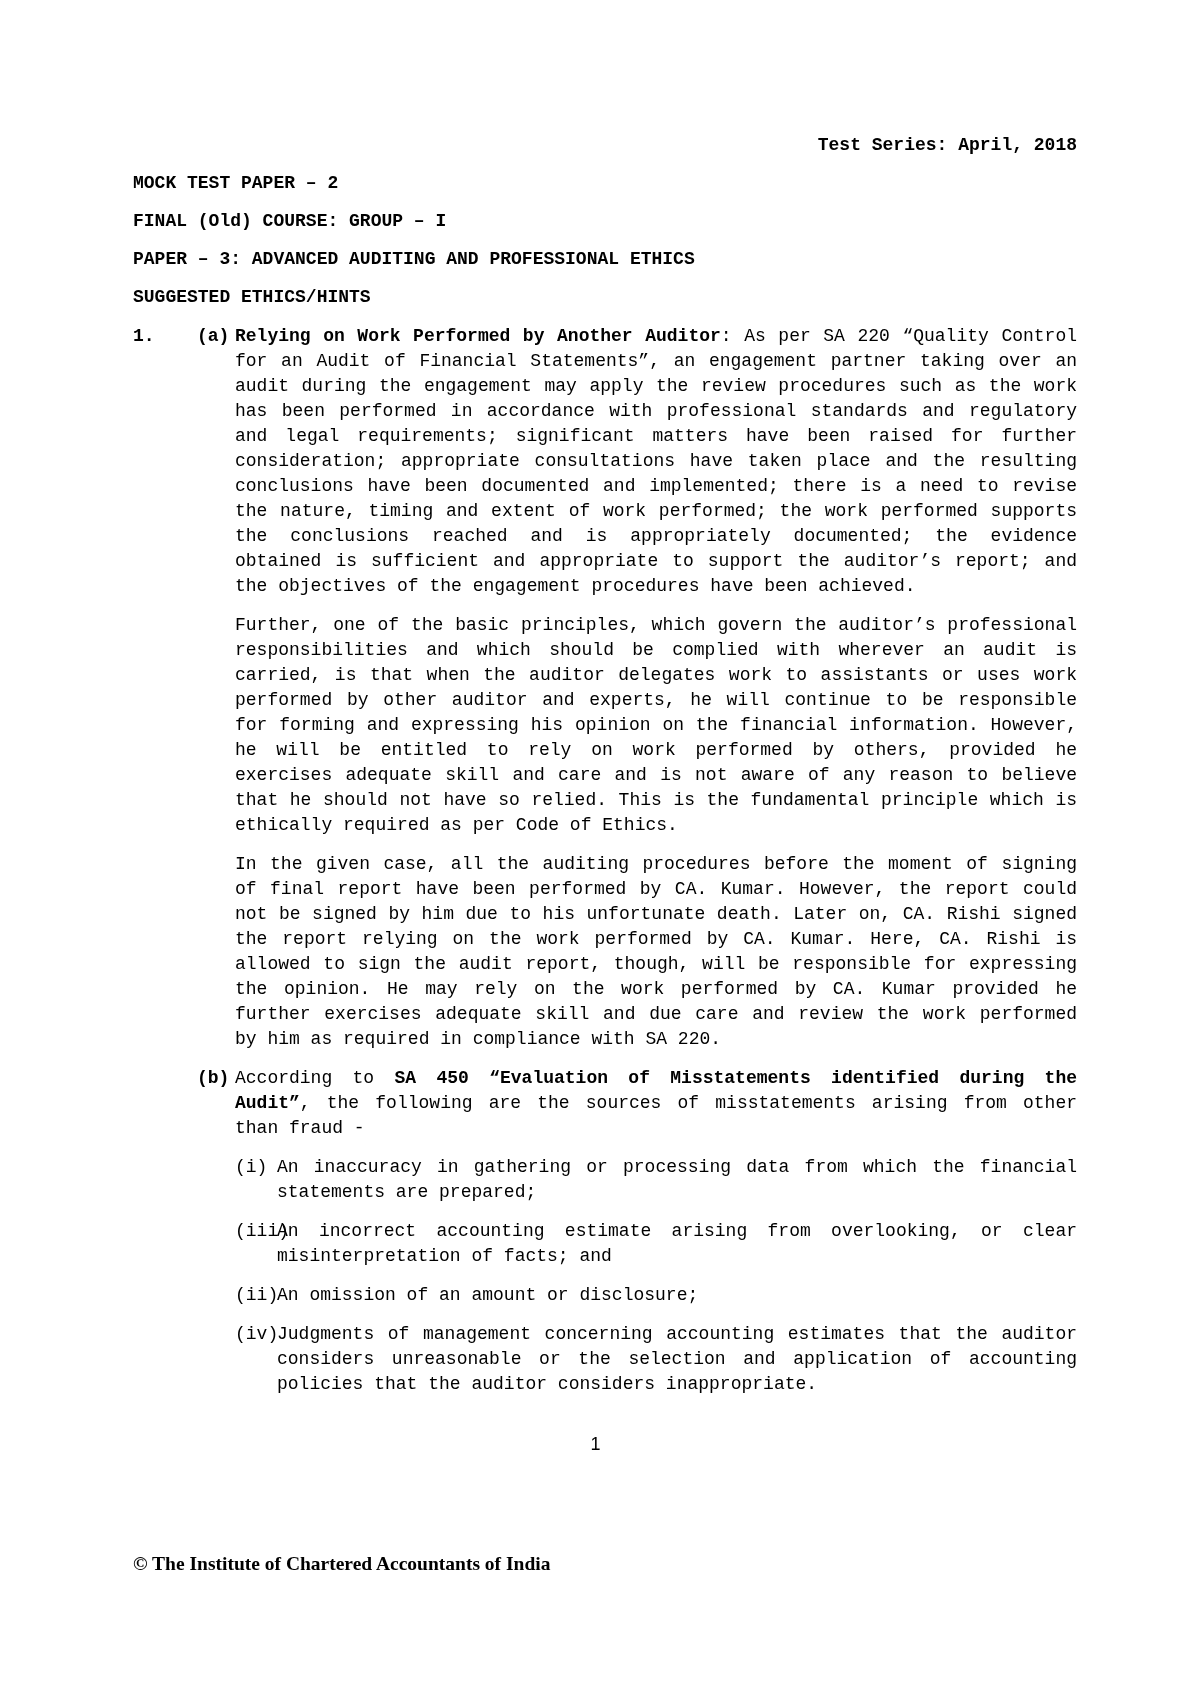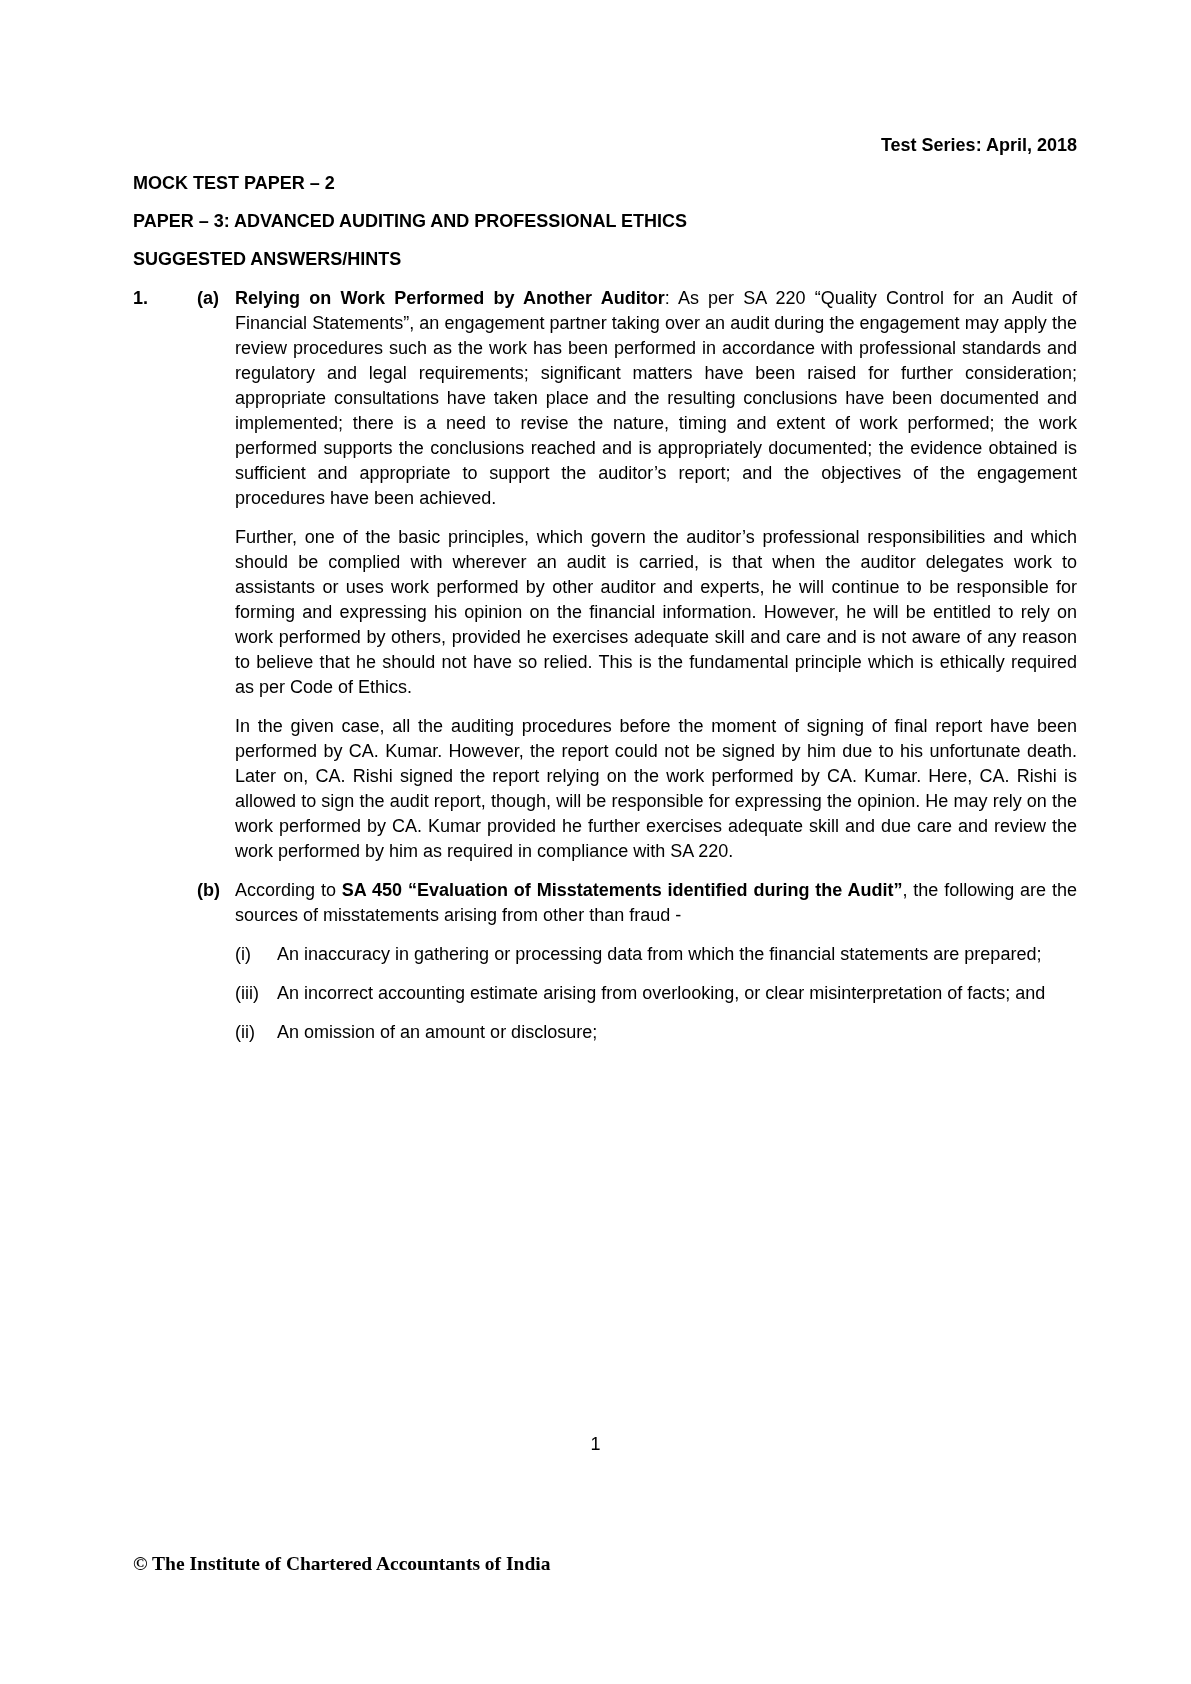--- a/index.html
+++ b/index.html
@@ -11,20 +11,21 @@
     margin: 0 auto;
     background: #ffffff;
     color: #000000;
     font-family: "Liberation Sans", "DejaVu Sans", sans-serif;
     font-size: 18px;
     line-height: 25px;
     overflow: hidden;
   }
   .content {
     padding: 133px 114px 0 133px; 
+    font-family: Liberation Mono, monospace;
   }
   .test-series {
     text-align: right;
     font-weight: bold;
     margin-bottom: 13px;
   }
   .doc-title {
     text-align: left;
     font-weight: bold;
     margin-bottom: 13px;
@@ -65,22 +66,23 @@
 </style>
 </head>
 <body>
 
 <div class="page">
   <div class="content">
 
     <div class="test-series">Test Series: April, 2018</div>
 
     <div class="doc-title">MOCK TEST PAPER – 2</div>
+    <div class="doc-title">FINAL (Old) COURSE: GROUP – I</div>
     <div class="doc-title">PAPER – 3: ADVANCED AUDITING AND PROFESSIONAL ETHICS</div>
-    <div class="doc-title last">SUGGESTED ANSWERS/HINTS</div>
+    <div class="doc-title last">SUGGESTED ETHICS/HINTS</div>
 
     <div class="answer-row">
       <div class="q-num">1.</div>
       <div class="part-label">(a)</div>
       <div class="part-body">
         <p><span class="b">Relying on Work Performed by Another Auditor</span><span>: As per SA 220 “Quality Control for an Audit of Financial Statements”, an engagement partner taking over an audit during the engagement may apply the review procedures such as the work has been performed in accordance with professional standards and regulatory and legal requirements; significant matters have been raised for further consideration; appropriate consultations have taken place and the resulting conclusions have been documented and implemented; there is a need to revise the nature, timing and extent of work performed; the work performed supports the conclusions reached and is appropriately documented; the evidence obtained is sufficient and appropriate to support the auditor’s report; and the objectives of the engagement procedures have been achieved.</span></p>
         <p>Further, one of the basic principles, which govern the auditor’s professional responsibilities and which should be complied with wherever an audit is carried, is that when the auditor delegates work to assistants or uses work performed by other auditor and experts, he will continue to be responsible for forming and expressing his opinion on the financial information. However, he will be entitled to rely on work performed by others, provided he exercises adequate skill and care and is not aware of any reason to believe that he should not have so relied. This is the fundamental principle which is ethically required as per Code of Ethics.</p>
         <p>In the given case, all the auditing procedures before the moment of signing of final report have been performed by CA. Kumar. However, the report could not be signed by him due to his unfortunate death. Later on, CA. Rishi signed the report relying on the work performed by CA. Kumar. Here, CA. Rishi is allowed to sign the audit report, though, will be responsible for expressing the opinion. He may rely on the work performed by CA. Kumar provided he further exercises adequate skill and due care and review the work performed by him as required in compliance with SA 220.</p>
       </div>
     </div>
@@ -96,20 +98,24 @@
           <div class="sub-text">An inaccuracy in gathering or processing data from which the financial statements are prepared;</div>
         </div>
         <div class="sub-item">
           <div class="sub-marker">(iii)</div>
           <div class="sub-text">An incorrect accounting estimate arising from overlooking, or clear misinterpretation of facts; and</div>
         </div>
         <div class="sub-item">
           <div class="sub-marker">(ii)</div>
           <div class="sub-text">An omission of an amount or disclosure;</div>
         </div>
+        <div class="sub-item">
+          <div class="sub-marker">(iv)</div>
+          <div class="sub-text">Judgments of management concerning accounting estimates that the auditor considers unreasonable or the selection and application of accounting policies that the auditor considers inappropriate.</div>
+        </div>
       </div>
     </div>
 
   </div>
 
   <div class="page-number">1</div>
   <div class="copyright">© The Institute of Chartered Accountants of India</div>
 </div>
 
 </body></html>

